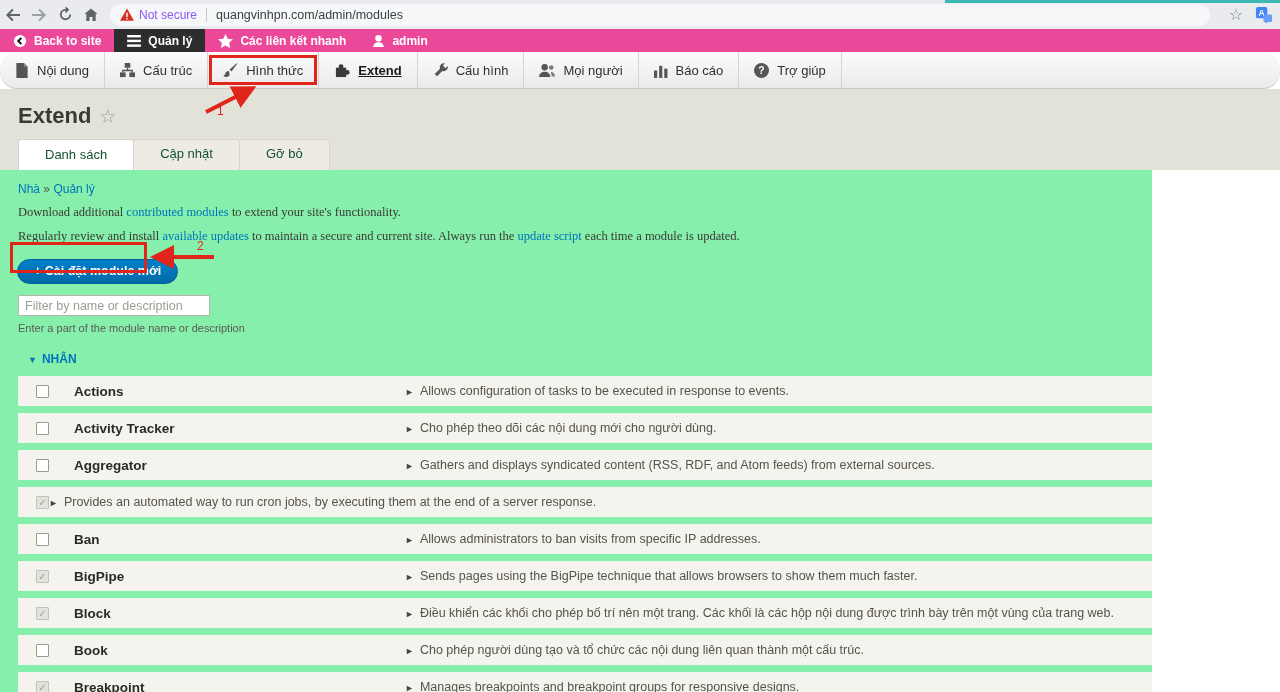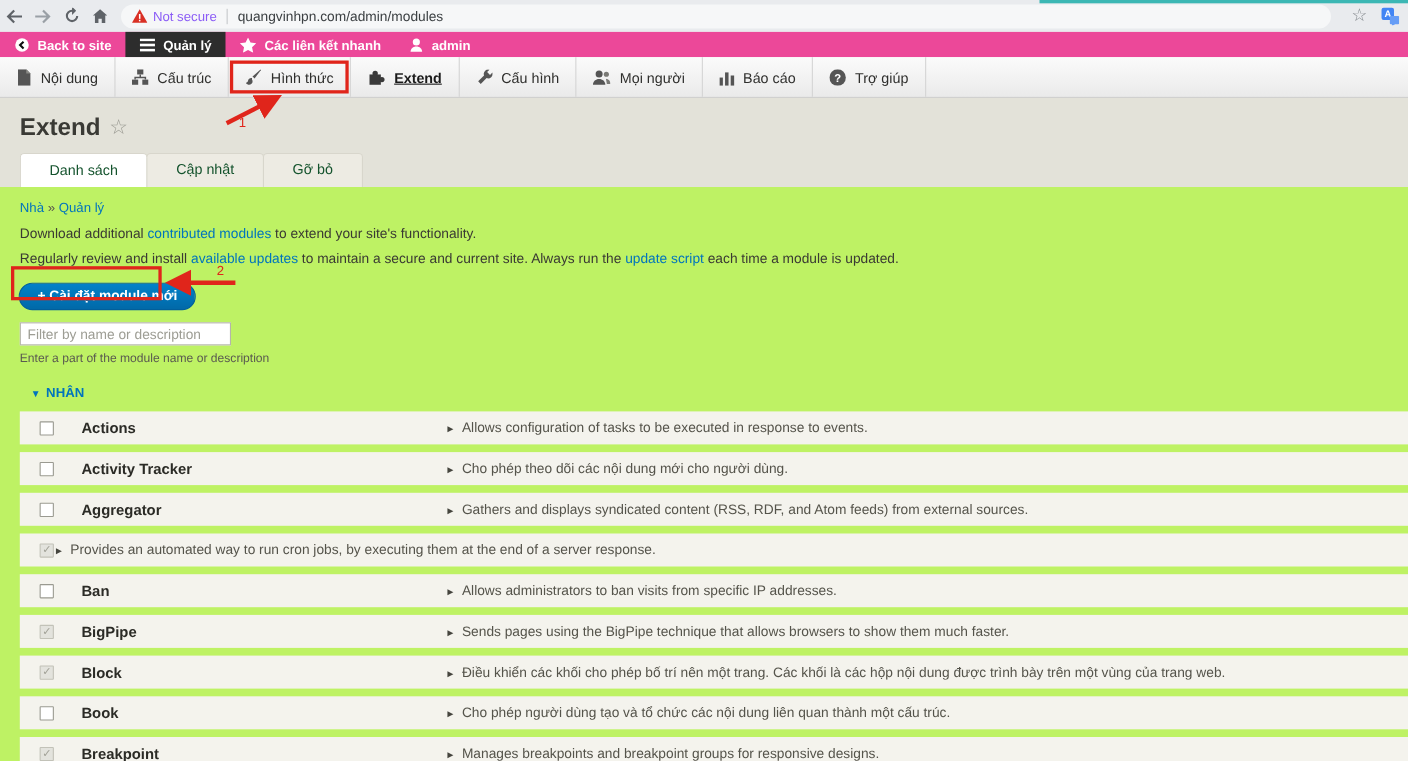--- a/index.html
+++ b/index.html
@@ -17,38 +17,38 @@
   .chrome-right { display:flex; align-items:center; margin-left:auto; margin-right:8px; gap:12px; }
   .bk-star { color:#80868b; font-size:16px; line-height:1; }
 
   
   .admbar { position:absolute; top:29px; left:0; width:1280px; height:23px; background:#ec4899; display:flex; align-items:stretch; }
   .admbar .itm { display:flex; align-items:center; gap:7px; padding:0 13px; color:#fff; font-size:12px; font-weight:bold; }
   .admbar .itm.active { background:#2d2d2d; }
   .admbar svg { display:block; }
 
   
-  .navbar { position:absolute; top:52px; left:0; width:1280px; height:37px; background:linear-gradient(#fbfbfb,#eaeaea); border-bottom:1px solid #c9c9c9; display:flex; }
+  .navbar { position:absolute; top:52px; left:0; width:1280px; height:37px; background:linear-gradient(#fbfbfb,#eaeaea); border-bottom:1px solid #c9c9c9; display:flex;border-radius:17px; }
   .navbar .itm { display:flex; align-items:center; gap:8px; padding:0 15px; font-size:13px; color:#2f2f2d; border-right:1px solid #d4d4d4; }
   .navbar .itm.active .lbl { font-weight:bold; text-decoration:underline; color:#1a1a1a; }
   .navbar svg { display:block; }
 
   
   .band { position:absolute; top:89px; left:0; width:1280px; height:81px; background:#e3e2d9; }
   .ptitle { position:absolute; left:18px; top:14px; font-size:22px; font-weight:bold; color:#3a3a35; display:flex; align-items:center; gap:8px; }
   .ptitle .star { color:#9b9b93; font-size:19px; font-weight:normal; }
   .tabs { position:absolute; left:18px; bottom:0; display:flex; }
   .tab { font-size:13px; color:#14532d; padding:6px 26px 7px; background:#edebe3; border:1px solid #d8d6cc; border-bottom:none; border-radius:4px 4px 0 0; margin-right:-1px; }
   .tab.active { background:#fff; border-color:#d8d6cc; position:relative; padding:7px 26px 8px; }
 
   
-  .content { position:absolute; top:170px; left:0; width:1280px; height:522px; background:#bef264; }
+  .content { position:absolute; top:170px; left:0; width:1152px; height:522px; background:#86efac; }
   .crumb { margin:12px 0 0 18px; font-size:12px; color:#55544b; }
   .crumb a { color:#0074bd; text-decoration:none; }
-  .para { margin:9px 0 0 18px; font-size:12.5px; color:#3a3a33; }
+  .para { margin:9px 0 0 18px; font-size:12.5px; color:#3a3a33;font-family:Liberation Serif, serif; }
   .para a { color:#0074bd; text-decoration:none; }
   .p2 { margin-top:9px; }
   .btn-primary { display:inline-block; margin:15px 0 0 17px; background:linear-gradient(#0181c9,#0169a8); border:1px solid #015f9b; color:#fff; font-size:12.5px; font-weight:bold; padding:4px 16px 5px; border-radius:13px; }
   .filter-wrap { margin:11px 0 0 18px; }
   .filter-input { width:192px; height:21px; border:1px solid #b5b5aa; background:#fff; font-size:12.5px; padding:0 6px; color:#3a3a33; font-family:"Liberation Sans", sans-serif; }
   .filter-input::placeholder { color:#9d9d94; }
   .filter-help { margin:6px 0 0 18px; font-size:11px; color:#5a5a50; }
   .section-hd { margin:18px 0 0 28px; font-size:12px; font-weight:bold; color:#0074bd; }
   .section-hd .tri { font-size:9px; margin-right:5px; }
 

